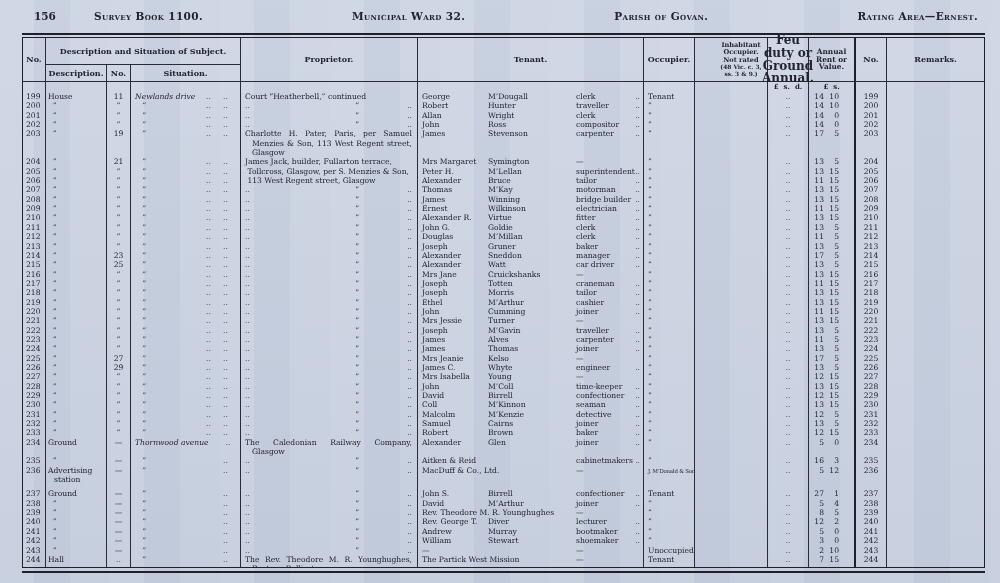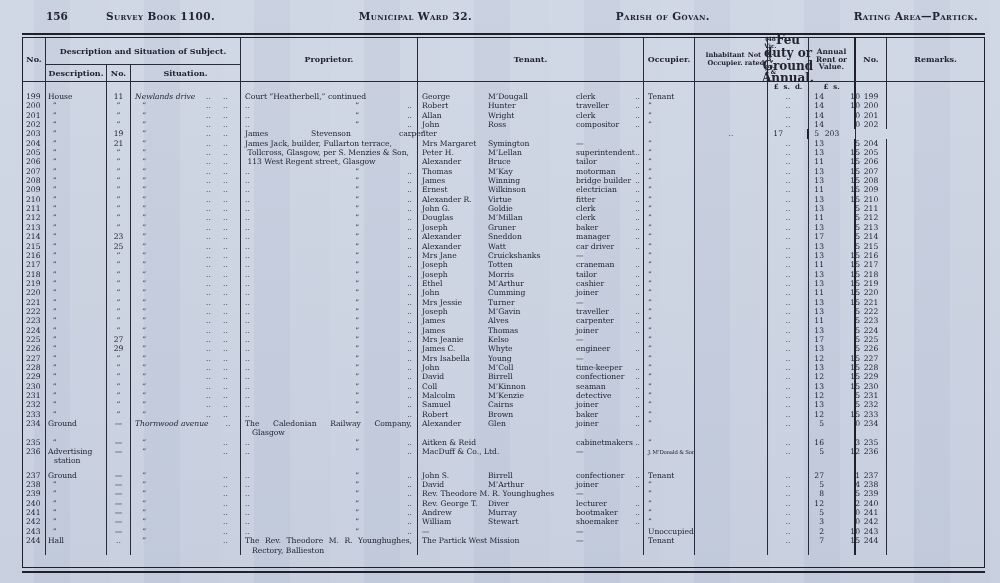--- a/index.html
+++ b/index.html
@@ -6,21 +6,21 @@
   .page{
     position:relative;width:1000px;height:583px;overflow:hidden;
     background:#cbd3e2;
     background-image:
       repeating-linear-gradient(90deg, rgba(255,255,255,.07) 0 34px, rgba(120,135,170,.05) 34px 70px, rgba(255,255,255,.04) 70px 110px),
       linear-gradient(180deg, rgba(255,255,255,.05), rgba(90,105,140,.06));
     font-family:"DejaVu Serif","Liberation Serif",serif;
     color:#23242f;
   }
   
-  .topline{position:absolute;top:10px;left:46px;right:18px;display:flex;align-items:baseline;
+  .topline{position:absolute;top:10px;left:34px;right:18px;display:flex;align-items:baseline;
     font-weight:bold;font-size:10.5px;letter-spacing:.4px;white-space:nowrap;}
   .topline .sc{font-variant:small-caps;}
   .pageno{margin-right:38px;letter-spacing:0;}
   .tparts{flex:1;display:flex;justify-content:space-between;padding-right:4px;}
   
   .dline{position:absolute;left:22px;width:963px;height:1.5px;background:#1f2029;}
   .dline.t{top:33px}.dline.b{top:571px}
   .vtable{
     position:absolute;left:22px;top:37px;width:963px;height:531px;
     border:1.4px solid #1f2029;box-sizing:border-box;
@@ -34,21 +34,21 @@
   .thead{grid-template-rows:27px 16px;border-bottom:1.1px solid #2a2b36;font-size:8px;}
   .hc{display:flex;align-items:center;justify-content:center;text-align:center;line-height:1.08;padding:1px;font-weight:bold;}
   .h-no{grid-column:1;grid-row:1/3;}
   .h-dss{grid-column:2/5;grid-row:1;border-bottom:1px solid #2a2b36;}
   .h-desc{grid-column:2;grid-row:2;}
   .h-sno{grid-column:3;grid-row:2;}
   .h-sit{grid-column:4;grid-row:2;}
   .h-prop{grid-column:5;grid-row:1/3;}
   .h-ten{grid-column:6;grid-row:1/3;}
   .h-occ{grid-column:7;grid-row:1/3;}
-  .h-inh{grid-column:8;grid-row:1/3;font-size:6.6px;line-height:1.12;margin-left:20px;}
+  .h-inh{grid-column:8;grid-row:1/3;flex-direction:column;font-size:6.6px;line-height:1.12;margin-left:20px;}
   .h-inh .tiny{font-size:5.9px;}
   .h-feu{grid-column:9;grid-row:1/3;font-size:12px;}
   .h-ann{grid-column:10;grid-row:1/3;font-size:7.4px;}
   .h-no2{grid-column:11;grid-row:1/3;}
   .h-rem{grid-column:12;grid-row:1/3;}
   
   .crow{height:10px;font-size:7px;line-height:10px;}
   .crow .cur{text-align:center;font-weight:bold;word-spacing:2.5px;}
   
   .tbody{flex:1;overflow:hidden;font-size:7.6px;line-height:9.35px;}
@@ -68,35 +68,35 @@
   .c-ten{display:flex;padding-left:4px;white-space:nowrap;}
   .c-ten .t1{width:66px;flex:none;}
   .c-ten .t2{width:69px;flex:none;}
   .c-ten .t3{flex:1;min-width:0;padding-left:19px;}
   .c-ten .tdd{width:15px;flex:none;text-align:right;padding-right:3px;}
   .c-occ{padding-left:4px;white-space:nowrap;}
   .c-occ span[data-v="s"]{font-size:5.4px;letter-spacing:-.2px;}
   .c-feu{text-align:center;}
   .c-ann{display:flex;justify-content:flex-start;padding-right:22px;}
   .c-ann .rl{width:15px;flex:none;text-align:right;}
-  .c-ann .rs{width:36px;flex:none;text-align:right;}
+  .c-ann .rs{width:15px;flex:none;text-align:right;}
   .c-no2{text-align:center;}
 </style>
 </head>
 <body>
 
 <div class="page">
 
   <div class="topline">
     <span class="pageno">156</span>
     <span class="tparts">
       <span class="sc">Survey Book 1100.</span>
       <span class="sc">Municipal Ward 32.</span>
       <span class="sc">Parish of Govan.</span>
-      <span class="sc">Rating Area—Partick.</span>
+      <span class="sc">Rating Area—Ernest.</span>
     </span>
   </div>
 
   <div class="dline t"></div>
   <div class="dline b"></div>
 
   <div class="vtable">
 
     <div class="grid thead">
       <div class="cell hc h-no">No.</div>
@@ -265,20 +265,25 @@
       </div>
         <div class="grid row">
         <div class="cell c-n">203</div>
         <div class="cell c-desc">&nbsp;&nbsp;”</div>
         <div class="cell c-sno">19</div>
         <div class="cell c-sit">
           <span class="sa">&nbsp;&nbsp;&nbsp;”</span>
           <span class="sd">..</span>
           <span class="sd">..</span>
         </div>
+        <div class="cell c-prop">
+          <span class="pa">Charlotte H. Pater, Paris, per Samuel Menzies &amp; Son, 113 West Regent street, Glasgow</span>
+          <span class="pb"></span>
+          <span class="pc"></span>
+        </div>
         <div class="cell c-ten">
           <span class="t1">James</span>
           <span class="t2">Stevenson</span>
           <span class="t3">carpenter</span>
           <span class="tdd">..</span>
         </div>
         <div class="cell c-occ">
           <span>”</span>
         </div>
         <div class="cell"></div>

